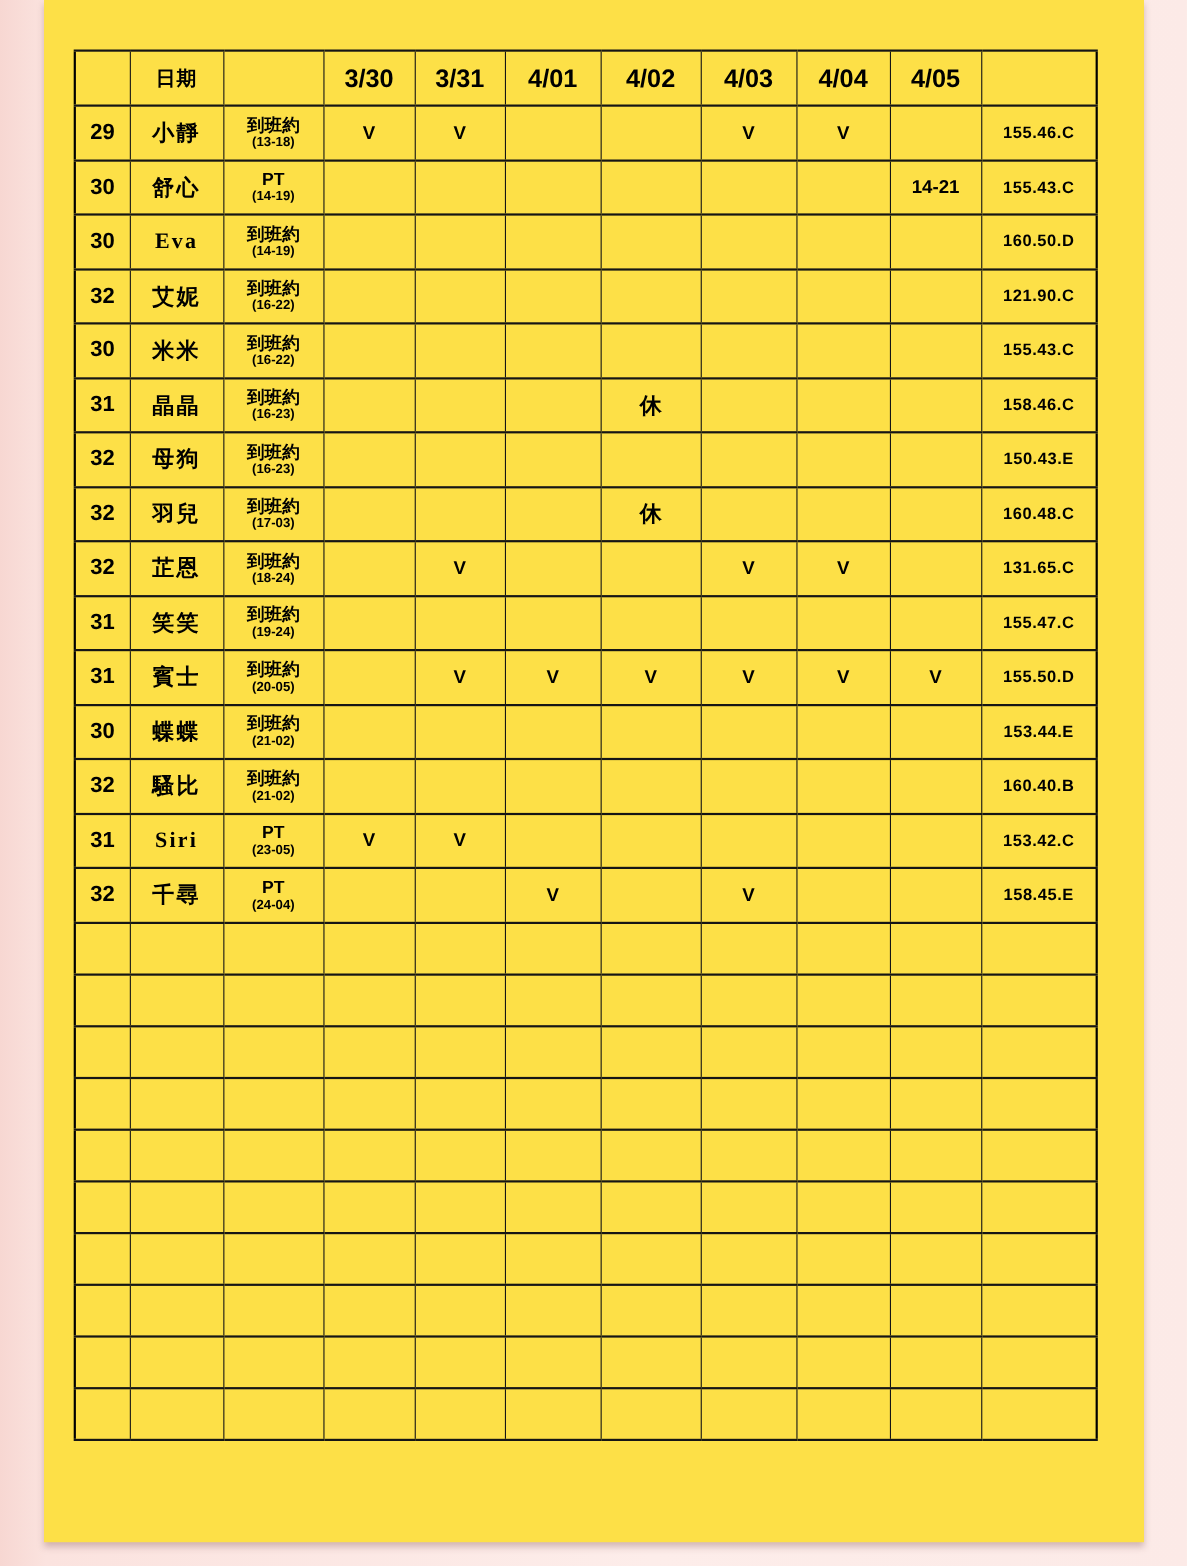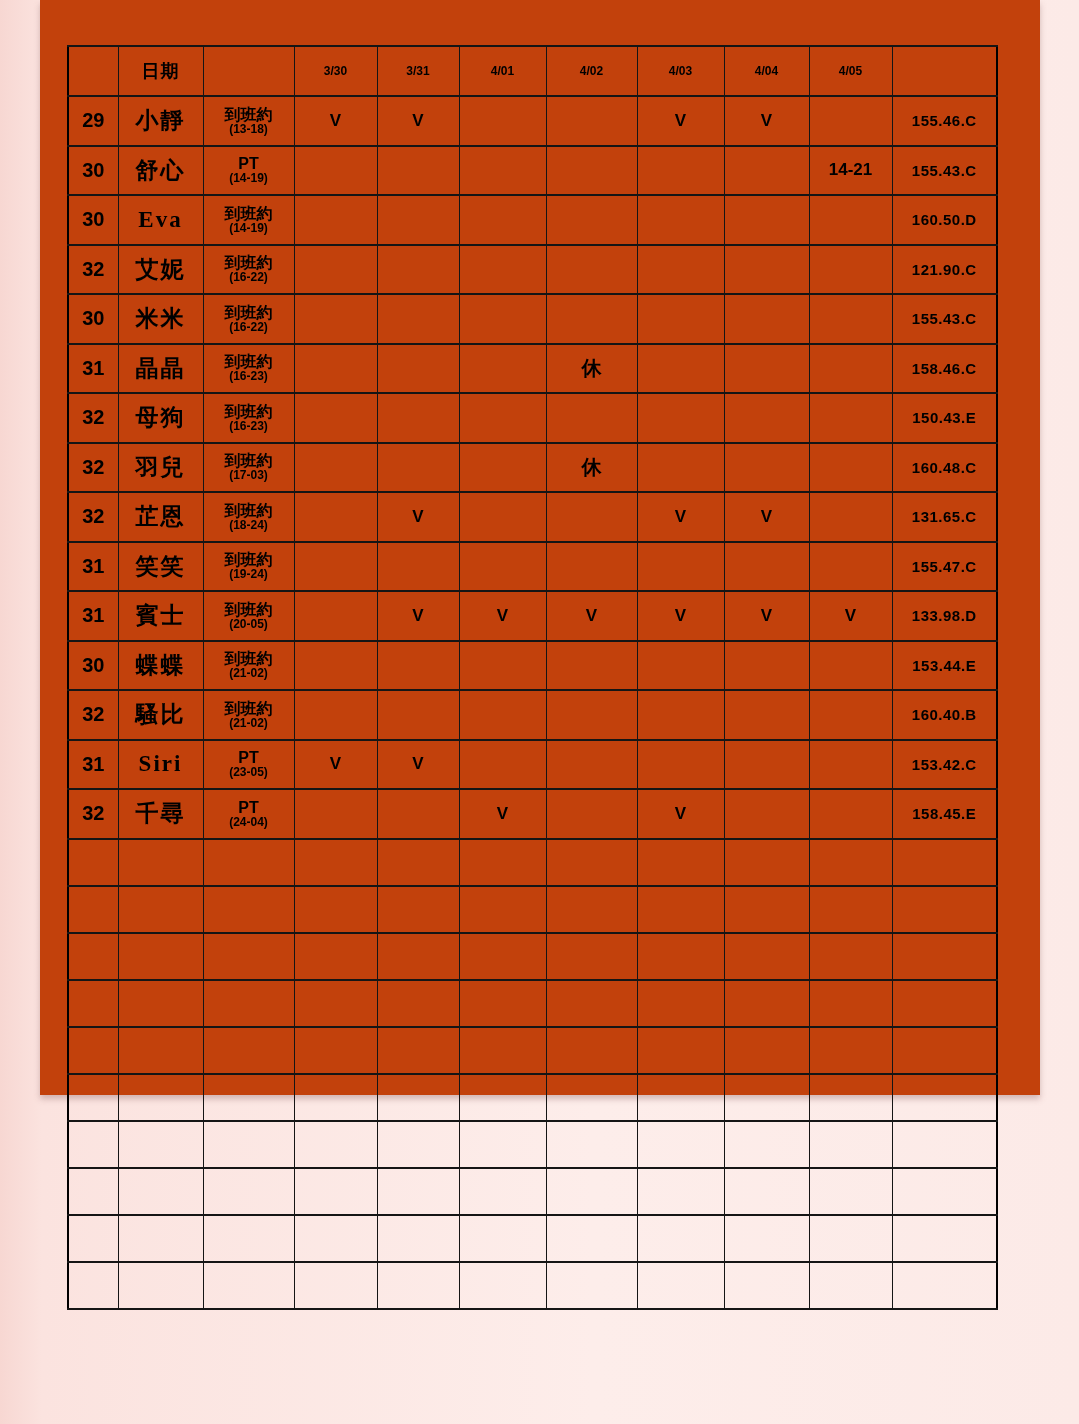--- a/index.html
+++ b/index.html
@@ -2,43 +2,43 @@
 <html><head>
 <meta charset="utf-8">
 <style>
   html,body{margin:0;padding:0;}
   body{
     width:1079px;height:1424px;position:relative;overflow:hidden;
     background:linear-gradient(90deg,#f7d7d2 0px,#fbe3df 42px,#fdedea 55%,#fceae7 100%);
     font-family:"Liberation Sans",sans-serif;
   }
   .page{
-    position:absolute;left:40px;top:0;width:1000px;height:1095px;
-    background:#c2410c;
+    position:absolute;left:40px;top:0;width:1000px;height:1402px;
+    background:#fde047;
     box-shadow:0 4px 6px rgba(160,120,120,.45);
   }
   table.sched{
     position:absolute;left:27px;top:45px;
     border-collapse:collapse;table-layout:fixed;
     border:2px solid #000;
   }
   table.sched td{
     border:1px solid #151515;
     border-top-width:2px;border-bottom-width:2px;
     text-align:center;vertical-align:middle;
     padding:0;overflow:hidden;
     font-weight:bold;color:#000;
   }
   tr.h-row{height:50px;}
   tr.data-row{height:49.5px;}
   tr.empty-row{height:47px;}
-  .cell-date{font-size:12px;}
+  .cell-date{font-size:23px;}
   .cell-week{font-size:16px;letter-spacing:1px;}
   .cell-price{font-size:20px;margin-top:44px;}
-  .cell-name{font-size:23px;font-family:"Liberation Serif","DejaVu Serif",serif;letter-spacing:2px;margin-left:28px;}
+  .cell-name{font-size:20px;font-family:"Liberation Serif","DejaVu Serif",serif;letter-spacing:2px;margin-left:28px;}
   .cell-shift{font-size:16px;line-height:1.08;}
   .cell-shift .t2{font-size:12px;}
   .cell-mark{font-size:17px;}
   .cell-mark.rest{font-size:20px;}
   .cell-height{font-size:15px;letter-spacing:.5px;}
   .hdr-label{font-size:18px;letter-spacing:1px;}
   .hdr-height{font-size:17px;letter-spacing:1px;}
   .c-black{color:#000000;}
   .c-red{color:#dd161f;}
   .c-green{color:#00af62;}
@@ -248,21 +248,21 @@
             <div>到班約</div>
             <div class="t2">(20-05)</div>
           </td>
           <td class="cell-mark"></td>
           <td class="cell-mark">V</td>
           <td class="cell-mark">V</td>
           <td class="cell-mark">V</td>
           <td class="cell-mark">V</td>
           <td class="cell-mark">V</td>
           <td class="cell-mark">V</td>
-          <td class="cell-height c-black">133.98.D</td>
+          <td class="cell-height c-black">155.50.D</td>
         </tr>
         <tr class="data-row">
           <td class="cell-price c-red">30</td>
           <td class="cell-name c-teal-name">蝶蝶</td>
           <td class="cell-shift c-purple">
             <div>到班約</div>
             <div class="t2">(21-02)</div>
           </td>
           <td class="cell-mark"></td>
           <td class="cell-mark"></td>

